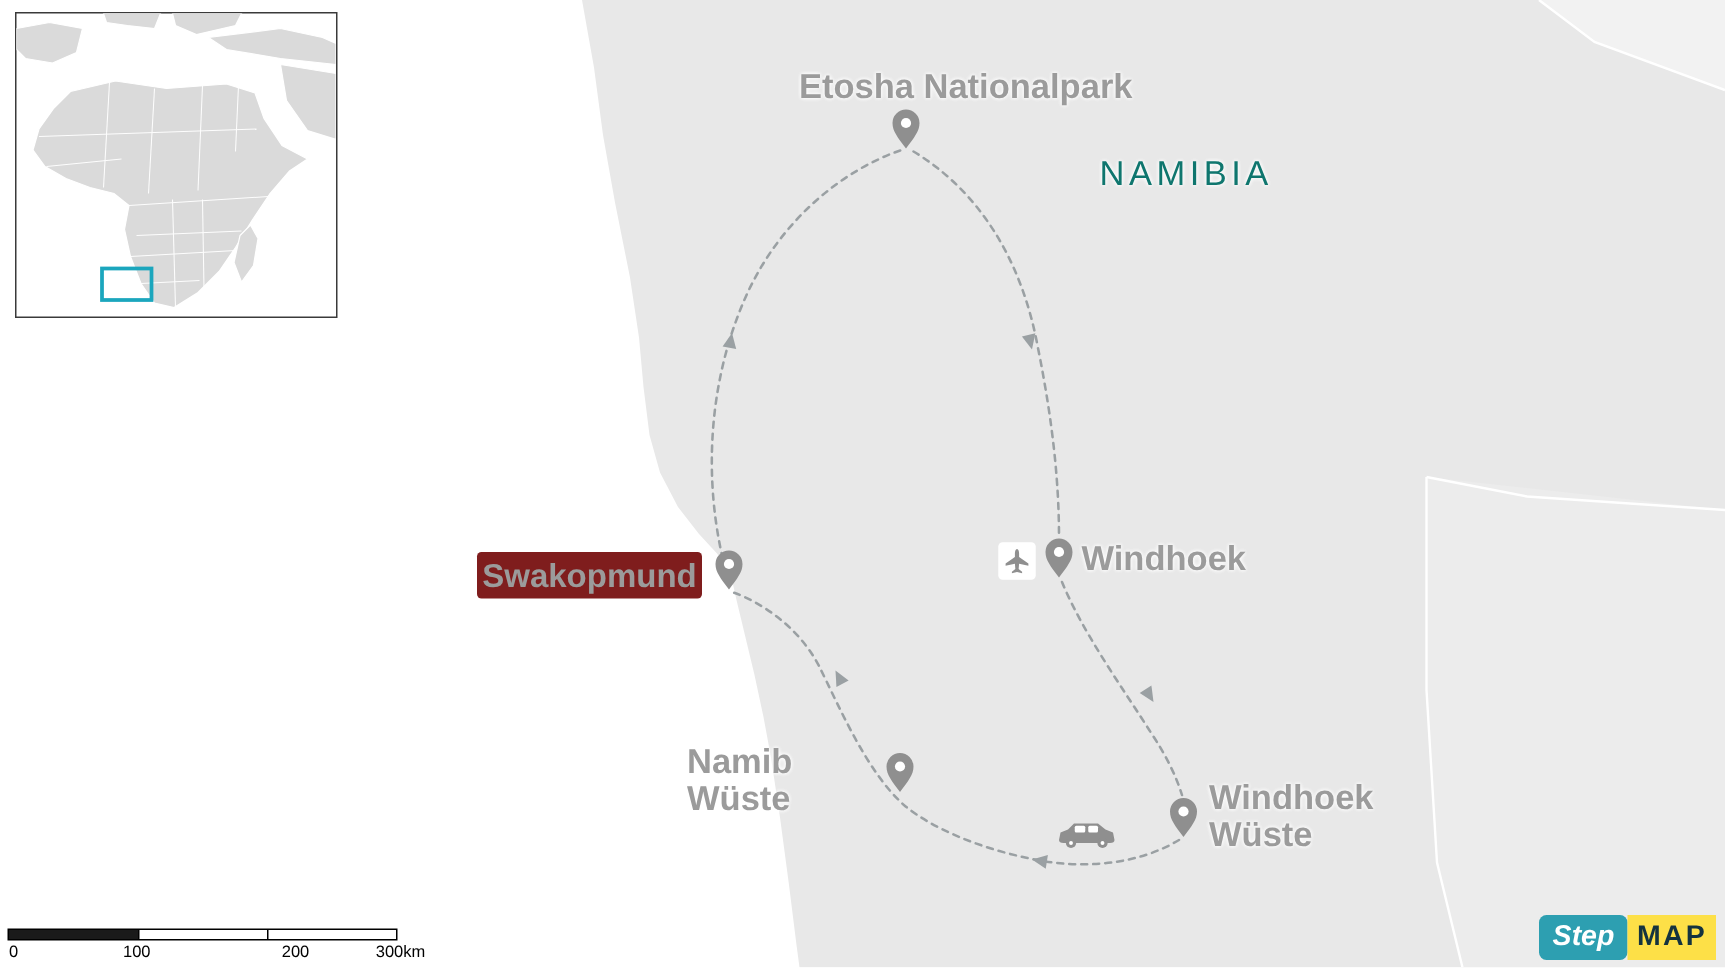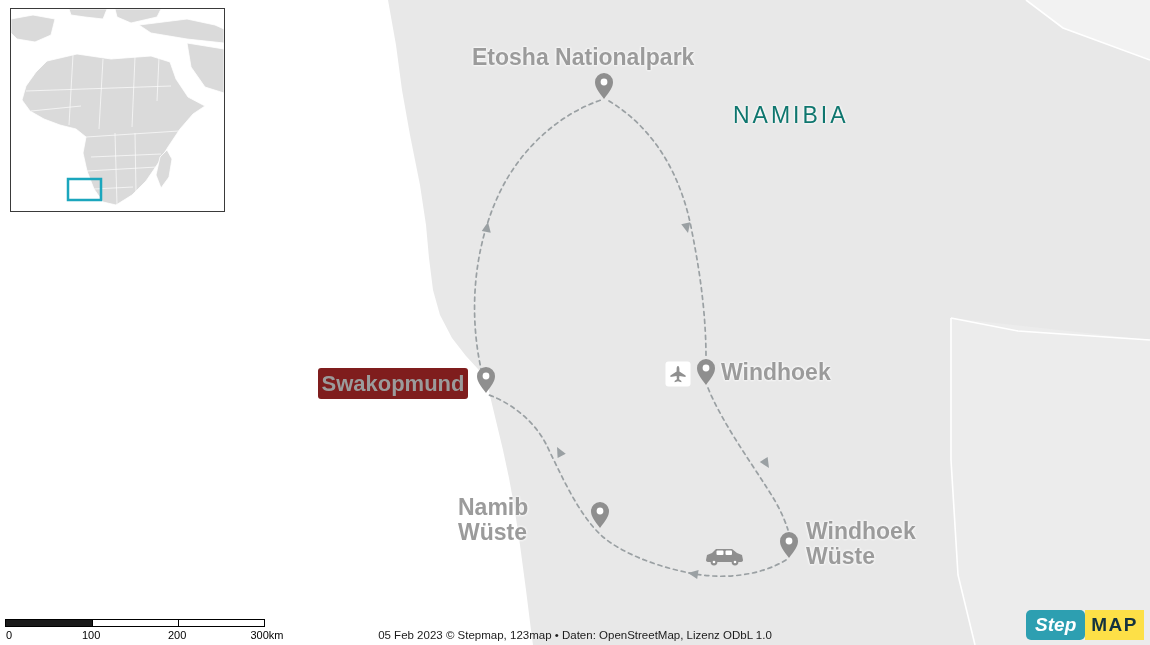--- a/index.html
+++ b/index.html
@@ -5,21 +5,21 @@
   html,body{margin:0;padding:0;background:#fff;}
   .stage{
     position:relative;width:1150px;height:645px;overflow:hidden;background:#fff;
     font-family:"Liberation Sans",sans-serif;
   }
   .stage svg.basemap{position:absolute;left:0;top:0;}
   .lbl{
     position:absolute;color:#9b9b9b;font-weight:700;font-size:23px;line-height:1.1;
     text-shadow:0 0 3px #fff,0 0 3px #fff;white-space:nowrap;
   }
-  #etosha-label{left:472px;top:45px;width:300px;text-align:left;}
+  #etosha-label{left:455px;top:45px;width:300px;text-align:right;}
   #namibia-label{left:733px;top:103px;font-weight:400;letter-spacing:3px;color:#0f766e;}
   #windhoek-label{left:721px;top:360px;}
   #namib-label{left:458px;top:495px;width:120px;}
   #kalahari-label{left:806px;top:519px;}
   #swakopmund-box{
     position:absolute;left:318px;top:368px;width:150px;height:31px;background:#7f1d1d;
     border-radius:3px;display:flex;align-items:center;justify-content:center;
   }
   #swakopmund-box span{color:#9b9b9b;font-weight:700;font-size:22px;}
   .inset{
@@ -29,21 +29,21 @@
   
   .scalebar{position:absolute;left:5px;top:617px;width:300px;height:26px;}
   .scalebar .bar{position:absolute;left:0;top:2px;width:258px;height:6px;border:1px solid #000;display:flex;box-sizing:content-box;}
   .scalebar .seg{height:100%;}
   .scalebar .seg.s1{width:86px;background:#1a1a1a;}
   .scalebar .seg.s2{width:86px;background:#fff;border-left:1px solid #000;box-sizing:border-box;}
   .scalebar .seg.s3{width:86px;background:#fff;border-left:1px solid #000;box-sizing:border-box;}
   .scalebar .tick-label{position:absolute;top:12px;font-size:11px;color:#000;}
   .scalebar .t0{left:1px;}
   .scalebar .t1{left:77px;width:28px;}
-  .scalebar .t2{left:163px;width:28px;text-align:left;}
+  .scalebar .t2{left:178px;width:28px;text-align:center;}
   .scalebar .t3{left:236px;width:52px;text-align:center;}
   .attribution{
     position:absolute;left:0;top:629px;width:100%;text-align:center;
     font-size:11.5px;color:#1b1b1b;
   }
   .logo{position:absolute;right:6px;bottom:5px;display:flex;align-items:stretch;height:30px;}
   .logo .step{
     background:#2d9fb1;color:#fff;font-size:19px;font-style:italic;font-weight:700;
     border-radius:5px;padding:0 9px;display:flex;align-items:center;
   }
@@ -174,20 +174,19 @@
       <div class="seg s1"></div>
       <div class="seg s2"></div>
       <div class="seg s3"></div>
     </div>
     <div class="tick-label t0">0</div>
     <div class="tick-label t1">100</div>
     <div class="tick-label t2">200</div>
     <div class="tick-label t3">300km</div>
   </div>
 
-  <div class="attribution">05 Feb 2023 © Stepmap, 123map • Daten: OpenStreetMap, Lizenz ODbL 1.0</div>
 
   <div class="logo">
     <div class="step">Step</div>
     <div class="map">MAP</div>
   </div>
 
 </div>
 
 </body></html>

